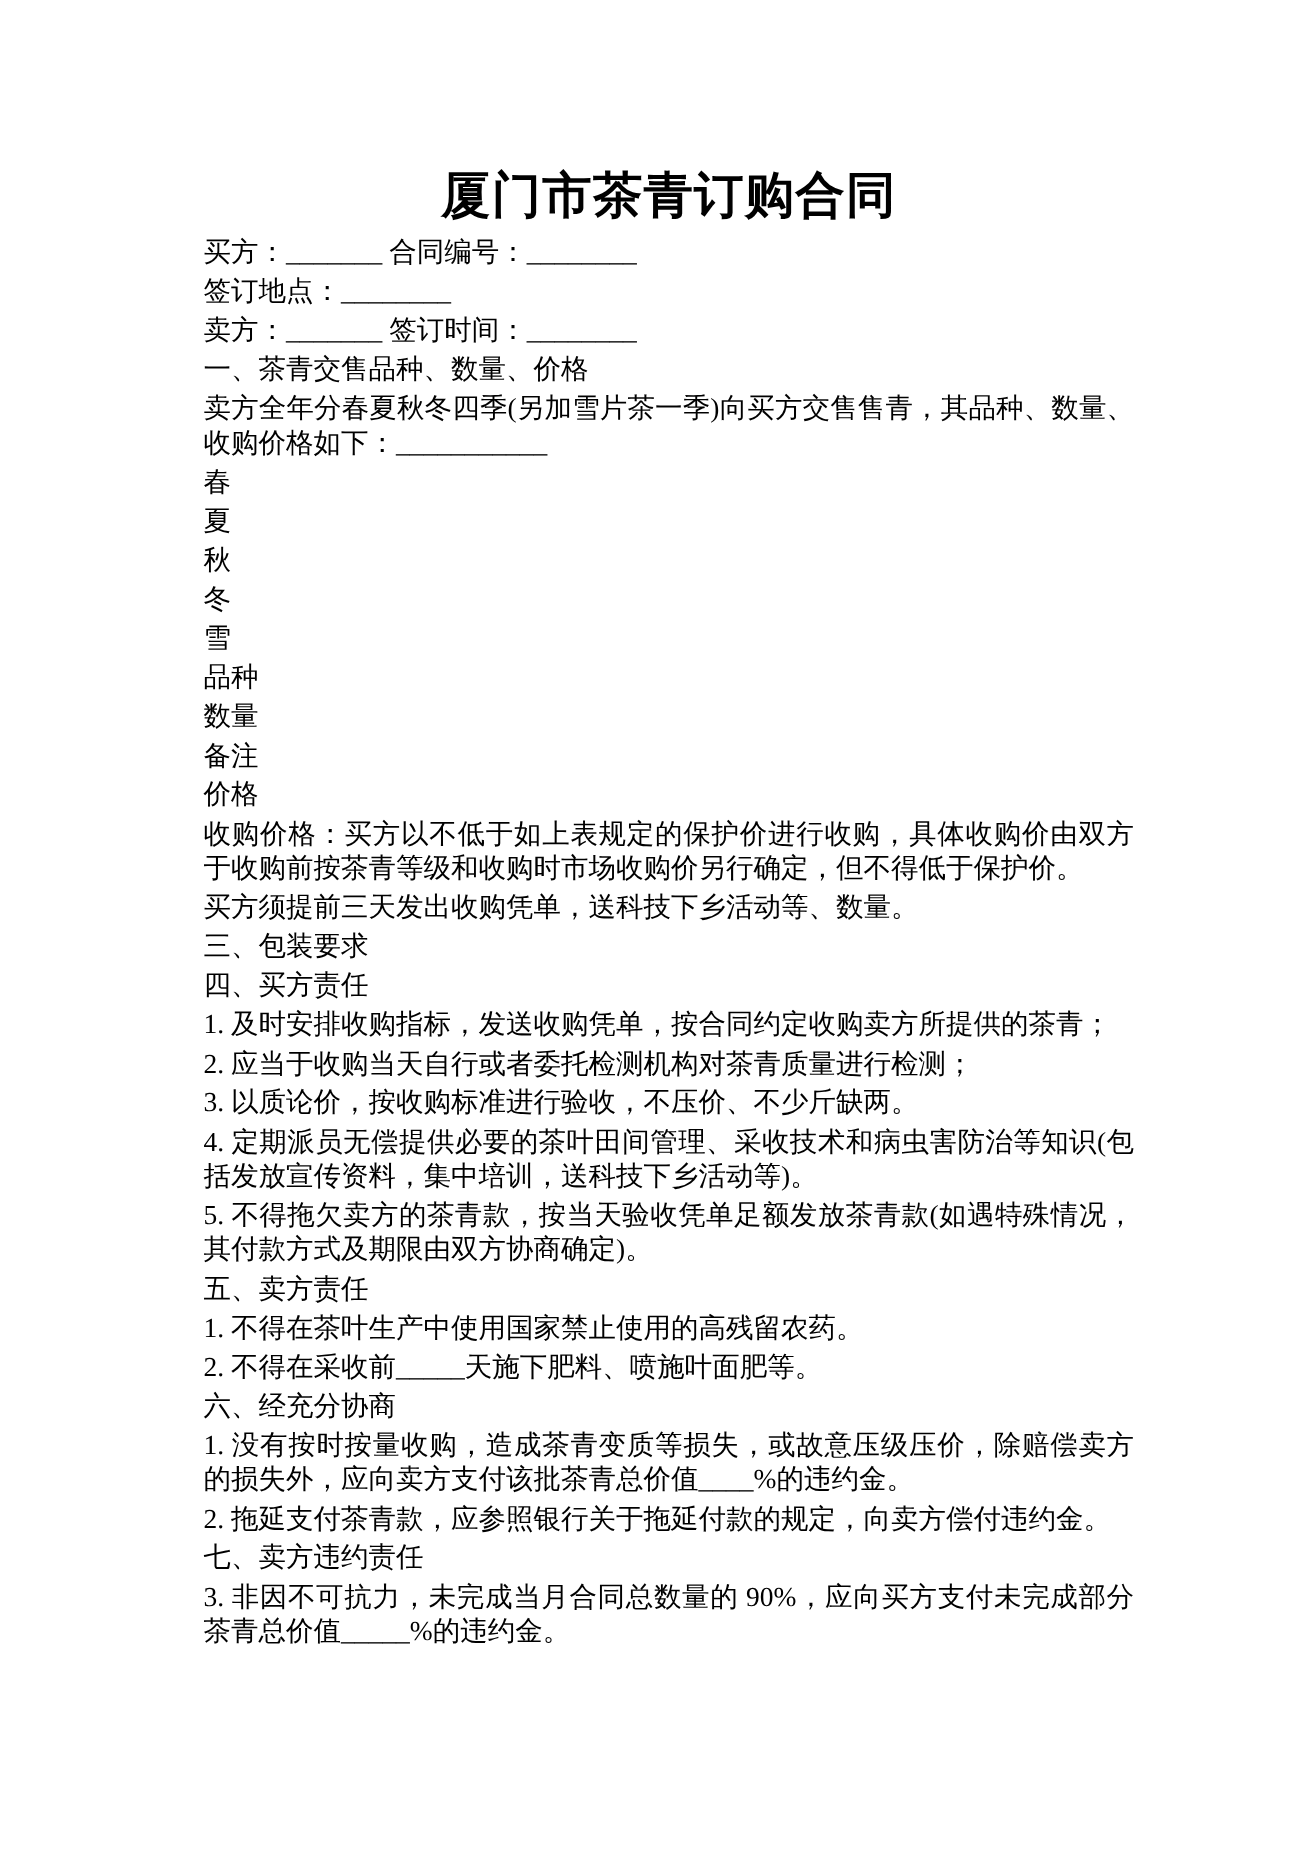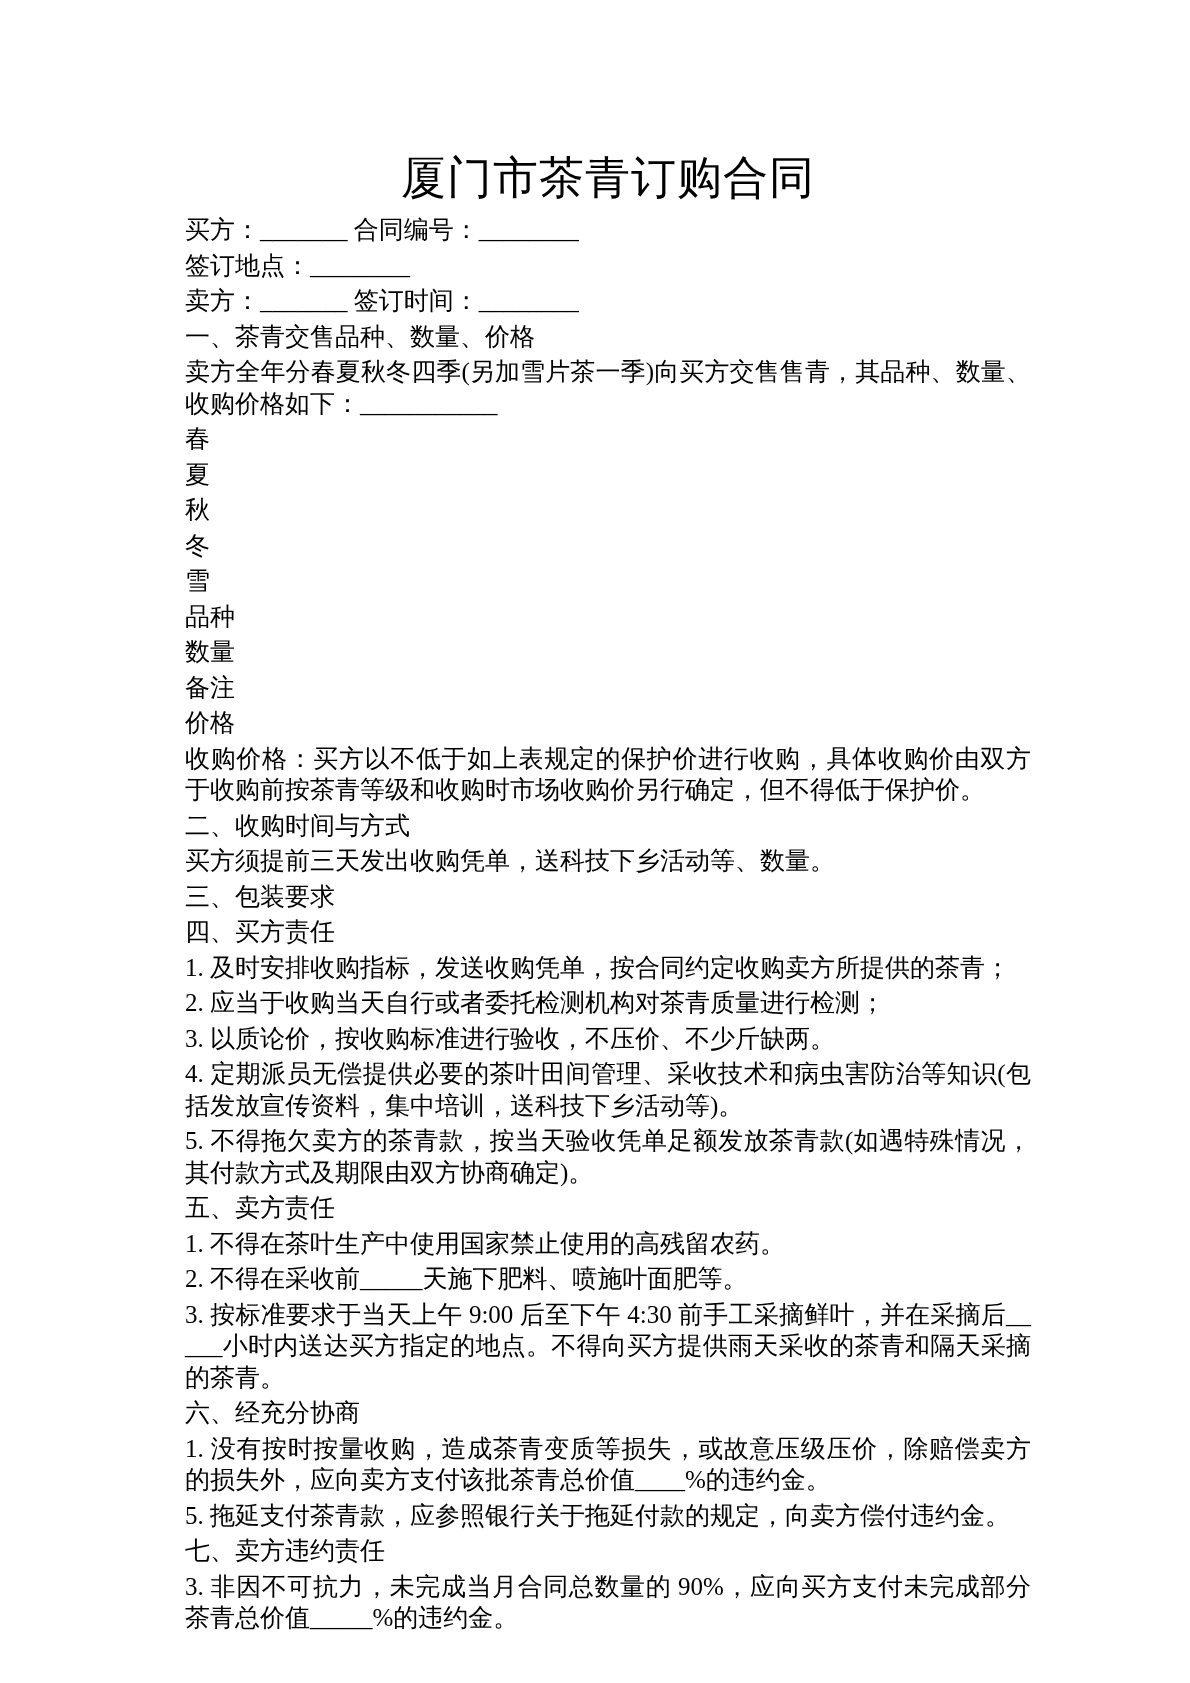--- a/index.html
+++ b/index.html
@@ -18,21 +18,21 @@
   }
   .content {
     position: absolute;
     left: 181px;
     top: 150px;
     width: 854px;
   }
   .title {
     font-size: 45px;
     line-height: 56px;
-    font-weight: 400;
+    font-weight: 700;
     text-align: center;
     margin: 0 0 8px 0;
     letter-spacing: 1px;
   }
   .line {
     font-size: 25px;
     line-height: 31.5px;
     margin: 4px;
     text-align: justify;
     word-break: break-all;
@@ -52,32 +52,30 @@
     <p class="line">春</p>
     <p class="line">夏</p>
     <p class="line">秋</p>
     <p class="line">冬</p>
     <p class="line">雪</p>
     <p class="line">品种</p>
     <p class="line">数量</p>
     <p class="line">备注</p>
     <p class="line">价格</p>
     <p class="line">收购价格：买方以不低于如上表规定的保护价进行收购，具体收购价由双方于收购前按茶青等级和收购时市场收购价另行确定，但不得低于保护价。</p>
-    <p class="line">二、收购时间与方式</p>
     <p class="line">买方须提前三天发出收购凭单，送科技下乡活动等、数量。</p>
     <p class="line">三、包装要求</p>
     <p class="line">四、买方责任</p>
     <p class="line">1. 及时安排收购指标，发送收购凭单，按合同约定收购卖方所提供的茶青；</p>
     <p class="line">2. 应当于收购当天自行或者委托检测机构对茶青质量进行检测；</p>
     <p class="line">3. 以质论价，按收购标准进行验收，不压价、不少斤缺两。</p>
     <p class="line">4. 定期派员无偿提供必要的茶叶田间管理、采收技术和病虫害防治等知识(包括发放宣传资料，集中培训，送科技下乡活动等)。</p>
     <p class="line">5. 不得拖欠卖方的茶青款，按当天验收凭单足额发放茶青款(如遇特殊情况，其付款方式及期限由双方协商确定)。</p>
     <p class="line">五、卖方责任</p>
     <p class="line">1. 不得在茶叶生产中使用国家禁止使用的高残留农药。</p>
     <p class="line">2. 不得在采收前_____天施下肥料、喷施叶面肥等。</p>
-    <p class="line">3. 按标准要求于当天上午 9:00 后至下午 4:30 前手工采摘鲜叶，并在采摘后_____小时内送达买方指定的地点。不得向买方提供雨天采收的茶青和隔天采摘的茶青。</p>
     <p class="line">六、经充分协商</p>
     <p class="line">1. 没有按时按量收购，造成茶青变质等损失，或故意压级压价，除赔偿卖方的损失外，应向卖方支付该批茶青总价值____%的违约金。</p>
-    <p class="line">5. 拖延支付茶青款，应参照银行关于拖延付款的规定，向卖方偿付违约金。</p>
+    <p class="line">2. 拖延支付茶青款，应参照银行关于拖延付款的规定，向卖方偿付违约金。</p>
     <p class="line">七、卖方违约责任</p>
     <p class="line">3. 非因不可抗力，未完成当月合同总数量的 90%，应向买方支付未完成部分茶青总价值_____%的违约金。</p>
   </div>
 </div>
 
 </body></html>

